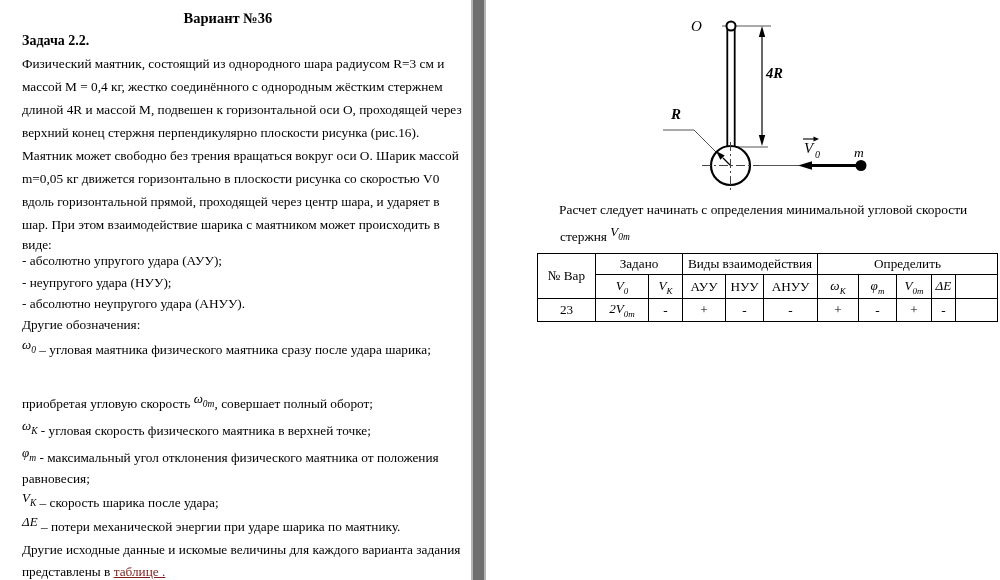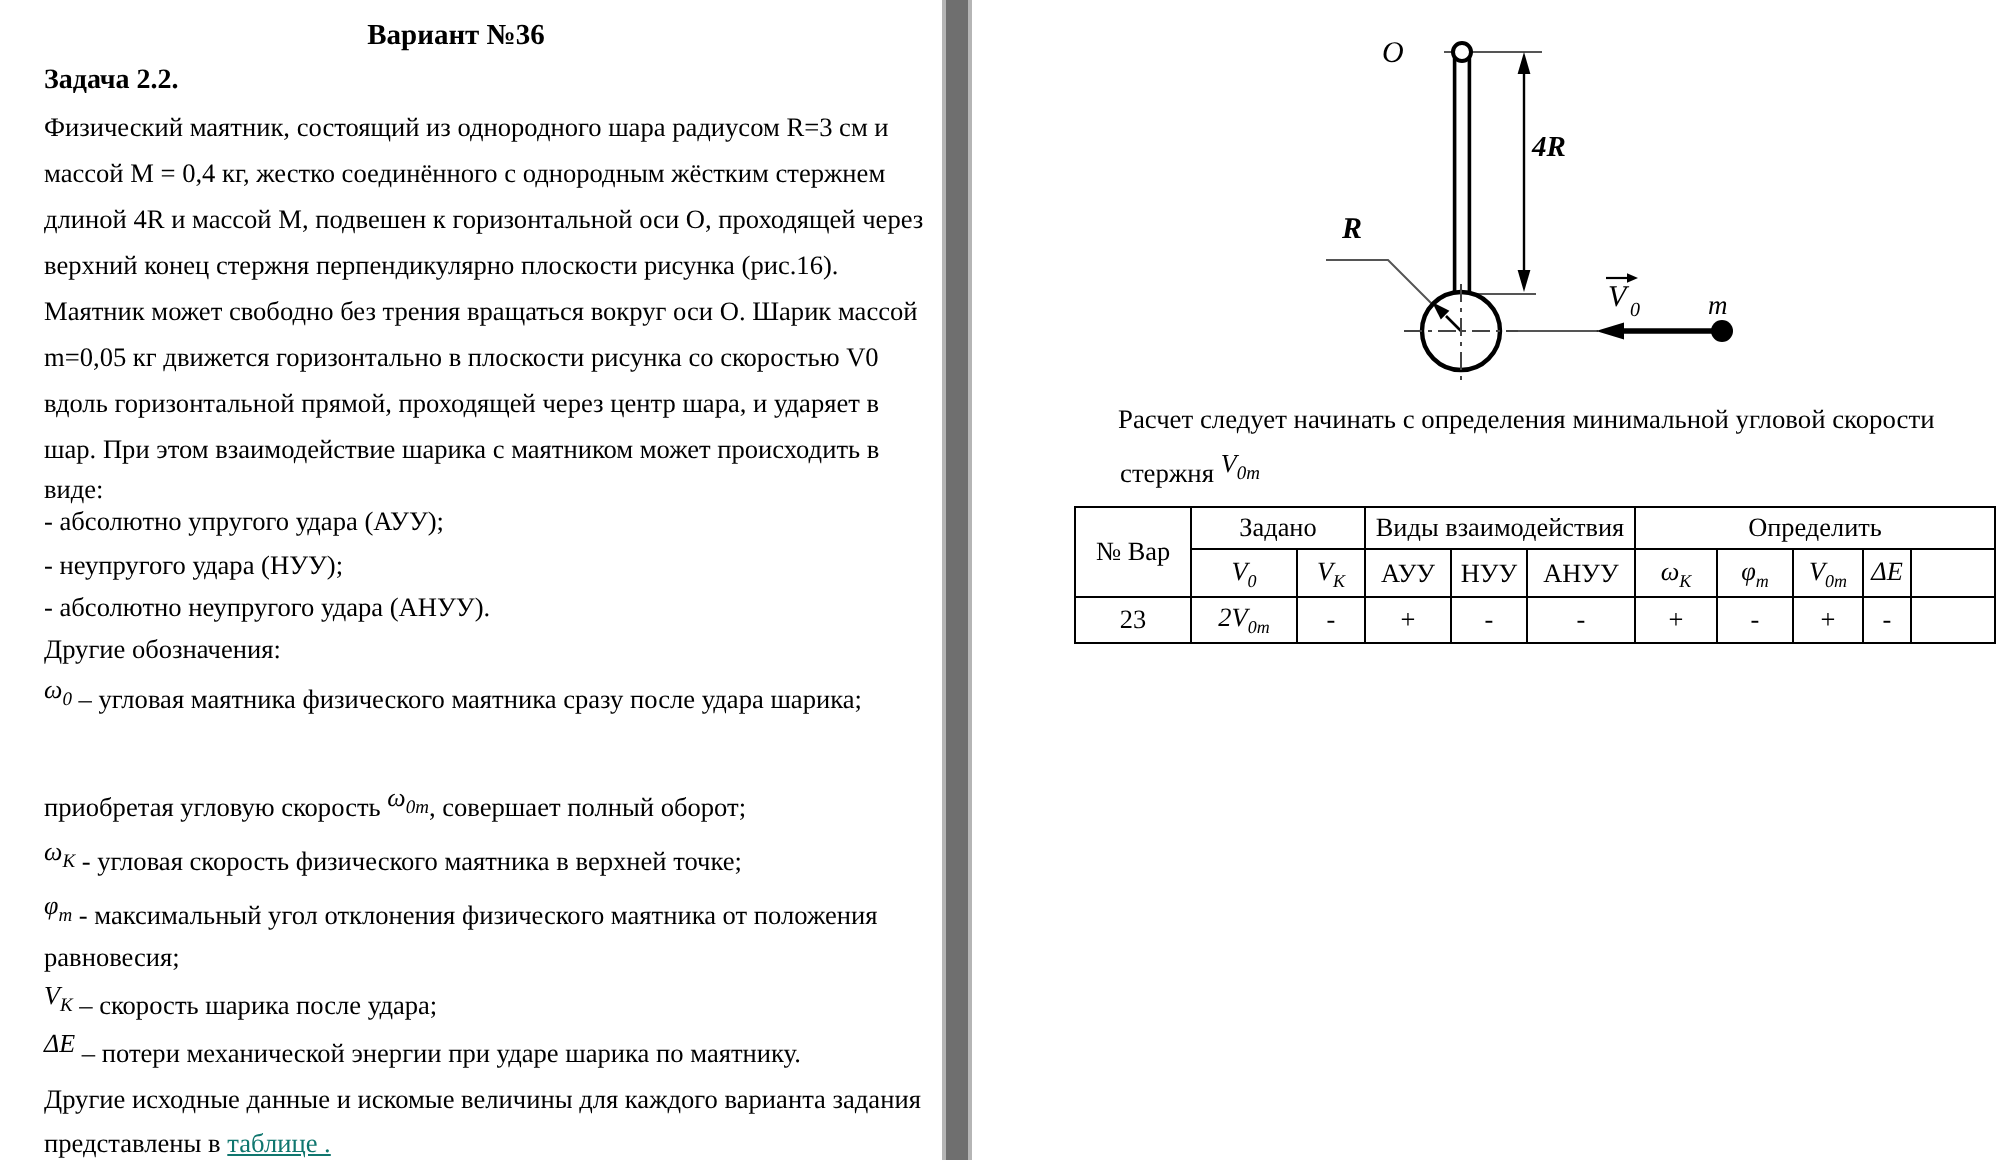--- a/index.html
+++ b/index.html
@@ -20,21 +20,21 @@
     position:absolute; left:22px; white-space:nowrap;
     font-size:13.3px; line-height:17px;
   }
   .title {
     position:absolute; left:22px; top:10px; width:412px; text-align:center;
     font-weight:bold; font-size:14.5px; white-space:nowrap;
   }
   .bold { font-weight:bold; font-size:14px; }
   .frm { font-style:italic; position:relative; top:-5px; font-size:13px; }
   .frm sub { font-size:9.5px; }
-  .link { color:#0f766e; text-decoration:underline; cursor:pointer; }
+  .link { color:#7f1d1d; text-decoration:underline; cursor:pointer; }
 
   
   .note { position:absolute; white-space:nowrap; font-size:13.4px; }
 
   
   .vtable {
     position:absolute; left:537px; top:253px;
     border-collapse:collapse; table-layout:fixed;
     font-size:13.2px;
   }

